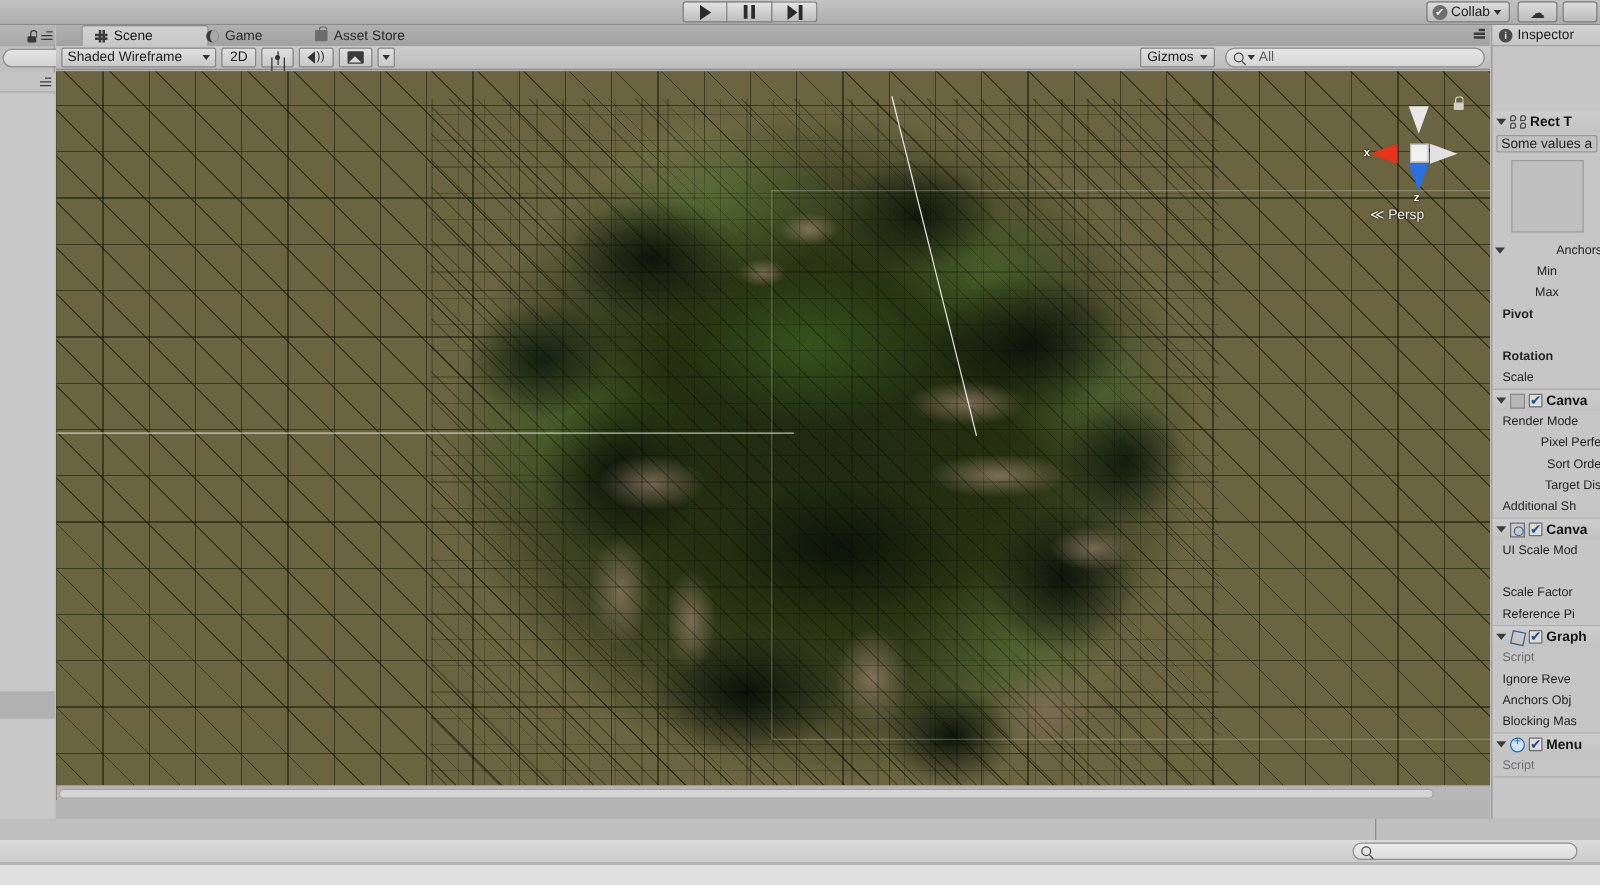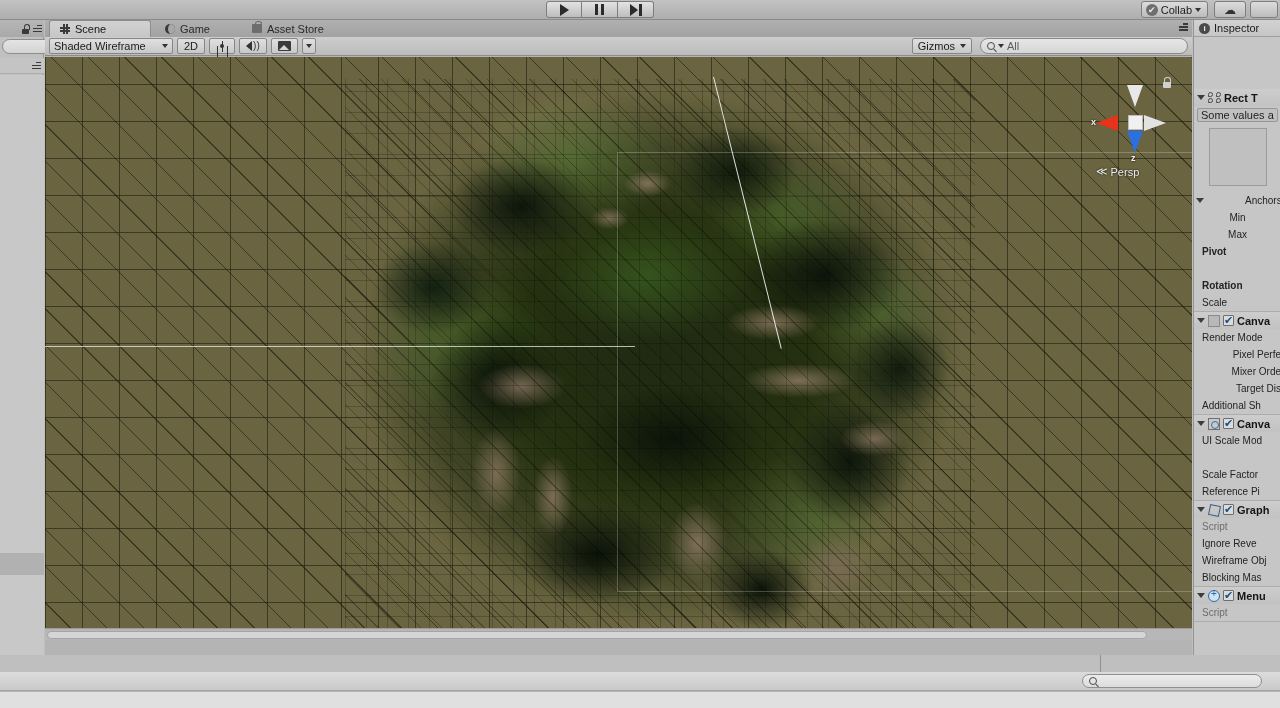--- a/index.html
+++ b/index.html
@@ -101,21 +101,21 @@
   }
   .tab {
     position:absolute; top:0; height:17px; display:flex; align-items:center; gap:5px;
     padding: 0 10px; font-size:11px; color:#2a2a2a;
   }
   .tab.active {
     background: linear-gradient(#d2d2d2,#c6c6c6);
     border:1px solid #8e8e8e; border-bottom:none;
     border-radius:3px 3px 0 0; color:#151515;
   }
-  .tab-scene { left:4px; width:102px; }
+  .tab-scene { left:20px; width:102px; }
   .tab-game  { left:110px; }
   .tab-store { left:197px; }
   .ic-grid { width:10px; height:10px; position:relative; }
   .ic-grid::before, .ic-grid::after {
     content:""; position:absolute; background:#3a3a3a;
   }
   .ic-grid::before { left:3px; top:0; width:1.5px; height:10px; box-shadow:3px 0 0 #3a3a3a; }
   .ic-grid::after  { left:0; top:3px; width:10px; height:1.5px; box-shadow:0 3px 0 #3a3a3a; }
   .ic-moon { width:10px; height:10px; border-radius:50%; background:#3a3a3a; position:relative; overflow:hidden;}
   .ic-moon::after{ content:""; position:absolute; left:3px; top:-1px; width:10px; height:12px; border-radius:50%; background:#a7a7a7;}
@@ -529,21 +529,21 @@
           <span class="chk on"></span>
           <span class="comp-title">Canva</span>
         </div>
         <div class="comp-row ind1">
             <span>Render Mode</span>
           </div>
         <div class="comp-row ind2">
             <span>Pixel Perfe</span>
           </div>
         <div class="comp-row ind2">
-            <span>Mixer Orde</span>
+            <span>Sort Orde</span>
           </div>
         <div class="comp-row ind2">
             <span>Target Dis</span>
           </div>
         <div class="comp-row ind1">
             <span>Additional Sh</span>
           </div>
       </div>
 
       <div class="comp">
@@ -574,21 +574,21 @@
           <span class="chk on"></span>
           <span class="comp-title">Graph</span>
         </div>
         <div class="comp-row ind1 dim">
             <span>Script</span>
           </div>
         <div class="comp-row ind1">
             <span>Ignore Reve</span>
           </div>
         <div class="comp-row ind1">
-            <span>Wireframe Obj</span>
+            <span>Anchors Obj</span>
           </div>
         <div class="comp-row ind1">
             <span>Blocking Mas</span>
           </div>
       </div>
 
       <div class="comp">
         <div class="comp-head">
           <span class="foldout open"></span>
           <span class="ic-script"></span>

